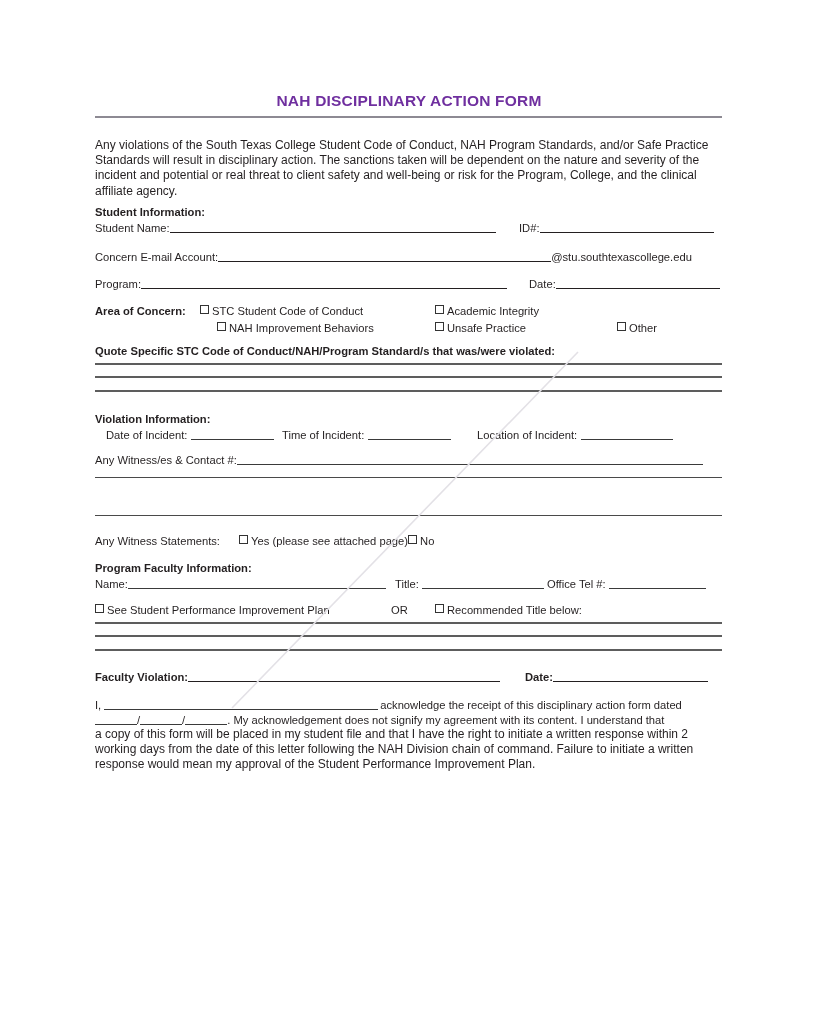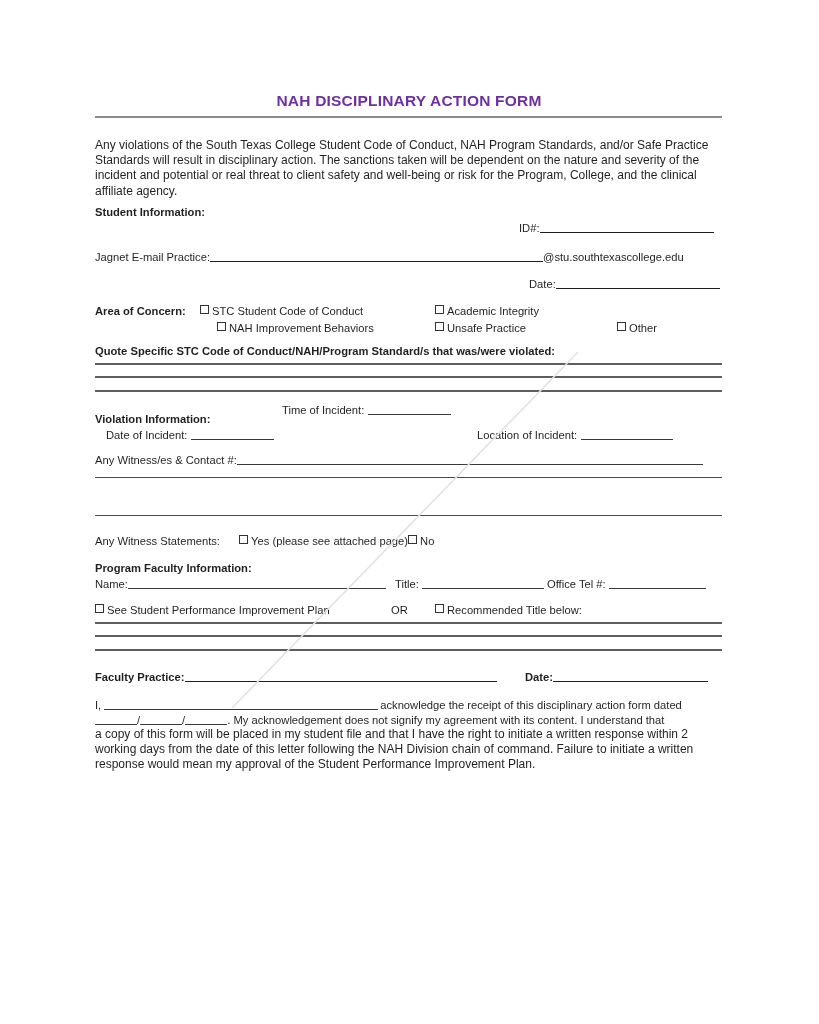--- a/index.html
+++ b/index.html
@@ -134,28 +134,34 @@
 <div id="page">
   <div class="sheet">
 
     <div class="doc-title">NAH DISCIPLINARY ACTION FORM</div>
     <div class="title-rule"></div>
 
     <div class="para" style="left:0; top:138px; width:628px; text-align:left;">Any violations of the South Texas College Student Code of Conduct, NAH Program Standards, and/or Safe Practice Standards will result in disciplinary action. The sanctions taken will be dependent on the nature and severity of the incident and potential or real threat to client safety and well-being or risk for the Program, College, and the clinical affiliate agency.</div>
 
     <div class="row bold" style="left:0; top:205px;">Student Information:</div>
 
+    <div class="row" style="left:0; top:221px;">
+      <span>Student Name:</span><span class="blank" style="width:326px;"></span>
+    </div>
     <div class="row" style="left:424px; top:221px;">
       <span>ID#:</span><span class="blank" style="width:174px;"></span>
     </div>
 
     <div class="row" style="left:0; top:250px;">
-      <span>Jagnet E-mail Practice:</span><span class="blank" style="width:333px;"></span><span>@stu.southtexascollege.edu</span>
-    </div>
-
+      <span>Concern E-mail Account:</span><span class="blank" style="width:333px;"></span><span>@stu.southtexascollege.edu</span>
+    </div>
+
+    <div class="row" style="left:0; top:277px;">
+      <span>Program:</span><span class="blank" style="width:366px;"></span>
+    </div>
     <div class="row" style="left:434px; top:277px;">
       <span>Date:</span><span class="blank" style="width:164px;"></span>
     </div>
 
     <div class="row bold" style="left:0; top:304px;">Area of Concern:</div>
     <div class="row" style="left:105px; top:304px;">
       <span class="cb"></span><span>STC Student Code of Conduct</span>
     </div>
     <div class="row" style="left:340px; top:304px;">
       <span class="cb"></span><span>Academic Integrity</span>
@@ -173,21 +179,21 @@
     <div class="row bold" style="left:0; top:344px;">Quote Specific STC Code of Conduct/NAH/Program Standard/s that was/were violated:</div>
     <div class="rule" style="top:363px;"></div>
     <div class="rule" style="top:376px;"></div>
     <div class="rule" style="top:390px;"></div>
 
     <div class="row bold" style="left:0; top:412px;">Violation Information:</div>
 
     <div class="row" style="left:0; top:428px;margin-left:11px;">
       <span>Date of Incident:</span><span class="blank-thin" style="width:83px; margin-left:4px;"></span>
     </div>
-    <div class="row" style="left:187px; top:403px;">
+    <div class="row" style="left:187px; top:428px;">
       <span>Time of Incident:</span><span class="blank-thin" style="width:83px; margin-left:4px;"></span>
     </div>
     <div class="row" style="left:382px; top:428px;">
       <span>Location of Incident:</span><span class="blank-thin" style="width:92px; margin-left:4px;"></span>
     </div>
 
     <div class="row" style="left:0; top:453px;">
       <span>Any Witness/es &amp; Contact #:</span><span class="blank-thin" style="width:466px;"></span>
     </div>
     <div class="rule" style="top:477px; height:1.3px; background:#4a4a4a;"></div>
@@ -217,21 +223,21 @@
     <div class="row" style="left:296px; top:603px;">OR</div>
     <div class="row" style="left:340px; top:603px;">
       <span class="cb"></span><span>Recommended Title below:</span>
     </div>
 
     <div class="rule" style="top:622px;"></div>
     <div class="rule" style="top:635px;"></div>
     <div class="rule" style="top:649px;"></div>
 
     <div class="row bold" style="left:0; top:670px;">
-      <span>Faculty Practice:</span><span class="blank" style="width:312px;"></span>
+      <span>Faculty Violation:</span><span class="blank" style="width:312px;"></span>
     </div>
     <div class="row bold" style="left:430px; top:670px;">
       <span>Date:</span><span class="blank" style="width:155px;"></span>
     </div>
 
     <div class="row" style="left:0; top:698px;">
       <span>I,</span><span class="blank-thin" style="width:274px; margin-left:3px;"></span><span style="margin-left:2px;">acknowledge the receipt of this disciplinary action form dated</span>
     </div>
     <div class="row" style="left:0; top:713px;">
       <span class="blank-thin" style="width:42px;"></span><span>/</span><span class="blank-thin" style="width:42px;"></span><span>/</span><span class="blank-thin" style="width:42px;"></span><span>. My acknowledgement does not signify my agreement with its content. I understand that</span>

